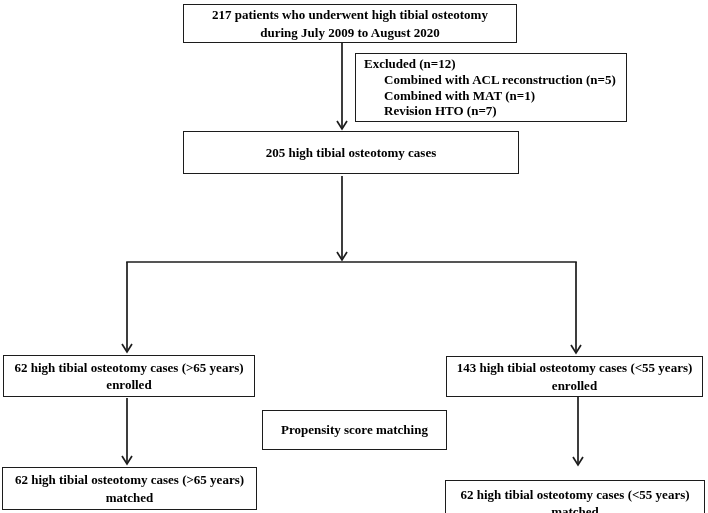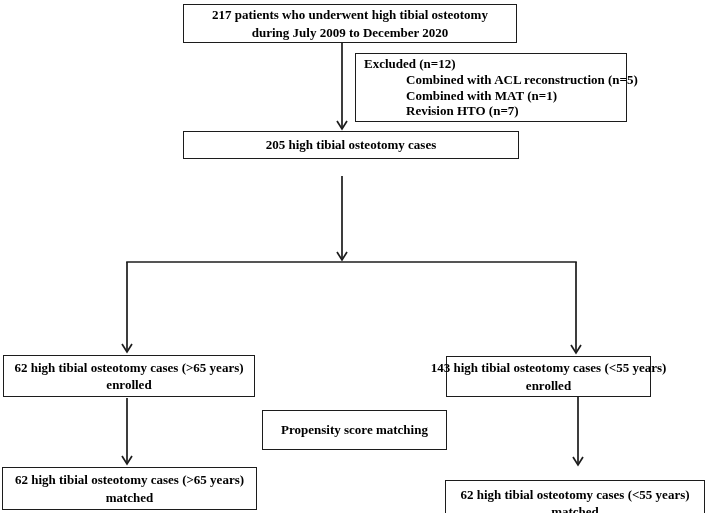--- a/index.html
+++ b/index.html
@@ -46,25 +46,25 @@
     white-space: nowrap;
   }
   .box-initial   { left: 183px; top: 4px;   width: 334px; height: 39px; }
   .box-excluded  {
     left: 355px; top: 53px;  width: 272px; height: 69px;
     align-items: flex-start;
     text-align: left;
     padding: 3px 6px 3px 8px;
     line-height: 1.22;
   }
-  .box-excluded .item { margin-left: 42px; white-space: nowrap; }
+  .box-excluded .item { margin-left: 20px; white-space: nowrap; }
   .box-excluded .ttl  { white-space: nowrap; }
-  .box-total     { left: 183px; top: 131px; width: 336px; height: 28px; }
+  .box-total     { left: 183px; top: 131px; width: 336px; height: 43px; }
   .box-older-enrolled   { left: 3px;   top: 355px; width: 252px; height: 42px; }
-  .box-younger-enrolled { left: 446px; top: 356px; width: 205px; height: 41px; }
+  .box-younger-enrolled { left: 446px; top: 356px; width: 257px; height: 41px; }
   .box-matching  { left: 262px; top: 410px; width: 185px; height: 40px; font-size: 13px; }
   .box-older-matched    { left: 2px;   top: 467px; width: 255px; height: 43px; }
   .box-younger-matched  { left: 445px; top: 480px; width: 260px; height: 46px; }
 </style>
 </head>
 <body>
 
 <div class="canvas">
 
   <svg class="connectors" viewBox="0 0 708 513" aria-hidden="true">
@@ -92,21 +92,21 @@
       <polyline points="122,456 127,464 132,456"></polyline>
     </g>
     <g>
       <line x1="578" y1="397" x2="578" y2="463"></line>
       <polyline points="573,457 578,465 583,457"></polyline>
     </g>
   </svg>
 
   <div class="box box-initial">
     <div class="ln">217 patients who underwent high tibial osteotomy</div>
-    <div class="ln">during July 2009 to December 2020</div>
+    <div class="ln">during July 2009 to August 2020</div>
   </div>
 
   <div class="box box-excluded">
     <div class="ttl">Excluded (n=12)</div>
     <div class="item">Combined with ACL reconstruction (n=5)</div>
     <div class="item">Combined with MAT (n=1)</div>
     <div class="item">Revision HTO (n=7)</div>
   </div>
 
   <div class="box box-total">

